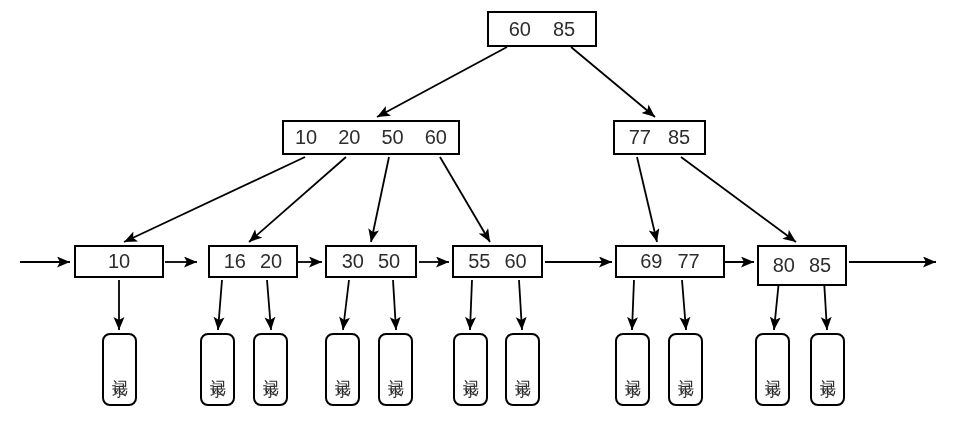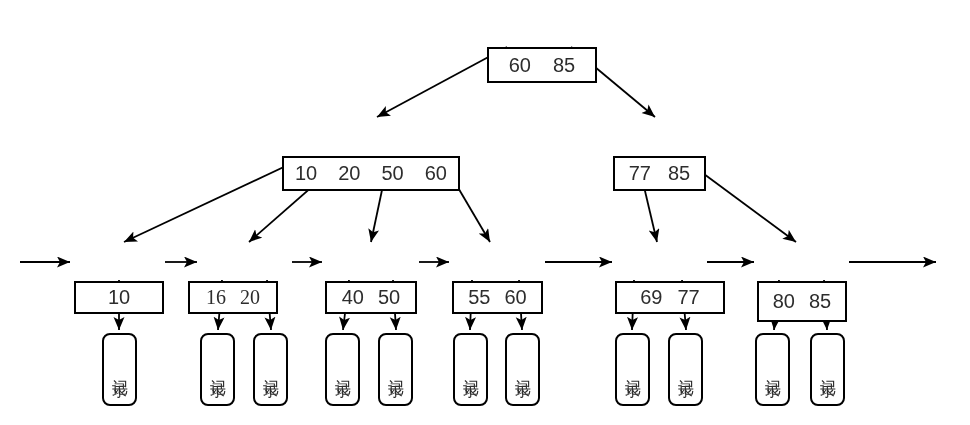--- a/index.html
+++ b/index.html
@@ -27,21 +27,20 @@
     position: absolute;
     box-sizing: border-box;
     border: 2px solid #000000;
     background: #ffffff;
     display: flex;
     align-items: center;
     justify-content: center;
     font-size: 20px;
     color: #2d2d2d;
     white-space: nowrap;
-    margin-top: 36px;
   }
   .record {
     position: absolute;
     box-sizing: border-box;
     width: 35px;
     height: 73px;
     top: 333px;
     border: 2px solid #000000;
     border-radius: 8px;
     background: #ffffff;
@@ -122,26 +121,26 @@
     <span>60</span>
   </div>
   <div class="node" style="left:613px; top:120px; width:93px; height:35px; gap:17px;">
     <span>77</span>
     <span>85</span>
   </div>
 
   <div class="node" style="left:74px; top:245px; width:90px; height:33px;">
     <span>10</span>
   </div>
-  <div class="node" style="left:188px; top:245px; width:90px; height:33px; gap:14px;font-family:Liberation Serif, serif;">
+  <div class="node" style="left:208px; top:245px; width:90px; height:33px; gap:14px;">
     <span>16</span>
     <span>20</span>
   </div>
   <div class="node" style="left:325px; top:245px; width:92px; height:33px; gap:14px;">
-    <span>40</span>
+    <span>30</span>
     <span>50</span>
   </div>
   <div class="node" style="left:452px; top:245px; width:91px; height:33px; gap:14px;">
     <span>55</span>
     <span>60</span>
   </div>
   <div class="node" style="left:615px; top:245px; width:110px; height:33px; gap:15px;">
     <span>69</span>
     <span>77</span>
   </div>

